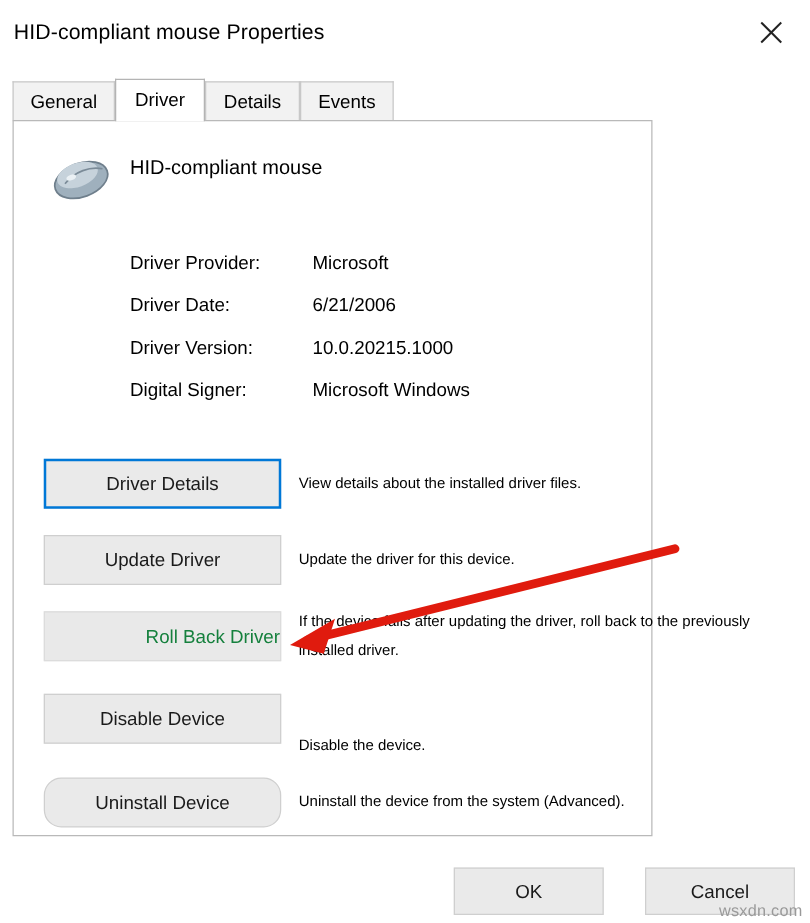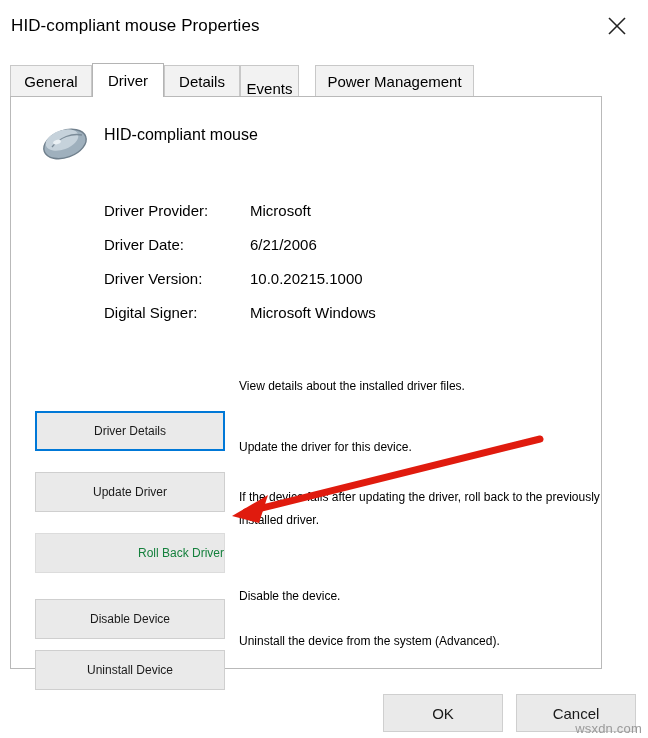--- a/index.html
+++ b/index.html
@@ -85,21 +85,21 @@
     height: 34px;
     z-index: 3;
     font-weight: normal;
   }
 
   
   .panel {
     position: absolute;
     left: 10px;
     top: 96px;
-    width: 592px;
+    width: 512px;
     height: 573px;
     box-sizing: border-box;
     border: 1px solid #b9b9b9;
     background: #ffffff;
   }
 
   
   .device-icon {
     position: absolute;
     left: 27px;
@@ -128,28 +128,27 @@
   
   .action-row { position: absolute; left: 0; width: 100%; }
   .action-btn {
     position: absolute;
     left: 24px;
     width: 190px;
     height: 40px;
     box-sizing: border-box;
     border: 1px solid #cfcfcf;
     background: #eaeaea;
-    font-size: 12px;
+    font-size: 15px;
     color: #1a1a1a;
     display: flex;
     align-items: center;
     justify-content: center;
     white-space: nowrap;
     font-family: "Liberation Sans", sans-serif;
-    margin-top: 44px;
   }
   .action-btn.focused {
     border: 2px solid #0078d7;
     background: #eaeaea;
   }
   .action-btn.disabled {
     color: #15803d;
     background: #e9e9e9;
     border-color: #dcdcdc;
     justify-content: flex-end;
@@ -171,21 +170,21 @@
     box-sizing: border-box;
     border: 1px solid #cfcfcf;
     background: #eaeaea;
     font-size: 15px;
     color: #1a1a1a;
     display: flex;
     align-items: center;
     justify-content: center;
     font-family: "Liberation Sans", sans-serif;
   }
-  #ok-button { left: 383px; top: 694px; }
+  #ok-button { left: 363px; top: 694px; }
   #cancel-button { left: 516px; top: 694px; }
 
   .watermark {
     position: absolute;
     right: 6px;
     bottom: 2px;
     font-size: 13px;
     color: #9a9a9a;
     letter-spacing: 0.2px;
   }
@@ -216,25 +215,22 @@
   <div class="tabstrip">
     <div class="tab" style="left:0px; width:82px; top:2px; height:32px;">
       <span>General</span>
     </div>
     <div class="tab selected" style="left:82px; width:72px; top:0px;">
       <span>Driver</span>
     </div>
     <div class="tab" style="left:154px; width:76px; top:2px; height:32px;">
       <span>Details</span>
     </div>
-    <div class="tab" style="left:230px; width:59px; top:2px; height:32px;align-items:flex-end;">
+    <div class="tab" style="left:230px; width:75px; top:2px; height:32px;">
       <span>Events</span>
-    </div>
-    <div class="tab" style="left:305px; width:159px; top:2px; height:32px;">
-      <span>Power Management</span>
     </div>
   </div>
 
   <div class="panel">
 
     <div class="device-icon">
       <svg width="56" height="46" viewBox="0 0 56 46">
         <ellipse cx="27" cy="23" rx="22" ry="13.5" transform="rotate(-20 27 23)" fill="#9fb0bd" stroke="#6f7f8c" stroke-width="1.4"></ellipse>
         <ellipse cx="24" cy="19" rx="17" ry="9.5" transform="rotate(-20 24 19)" fill="#c6d2db" stroke="none"></ellipse>
         <path d="M14 26 C22 16, 34 12, 44 14" stroke="#7b8b98" stroke-width="1.3" fill="none"></path>
@@ -282,21 +278,21 @@
     </div>
 
     <div class="action-row" style="top:0px;">
       <div class="action-btn" style="top:458px;">
         <span>Disable Device</span>
       </div>
       <div class="action-desc" style="top:488px;">Disable the device.</div>
     </div>
 
     <div class="action-row" style="top:0px;">
-      <div class="action-btn" style="top:509px;">
+      <div class="action-btn" style="top:525px;border-radius:14px;">
         <span>Uninstall Device</span>
       </div>
       <div class="action-desc" style="top:533px;">Uninstall the device from the system (Advanced).</div>
     </div>
 
   </div>
 
   <div class="footer-btn" id="ok-button">
     <span>OK</span>
   </div>

